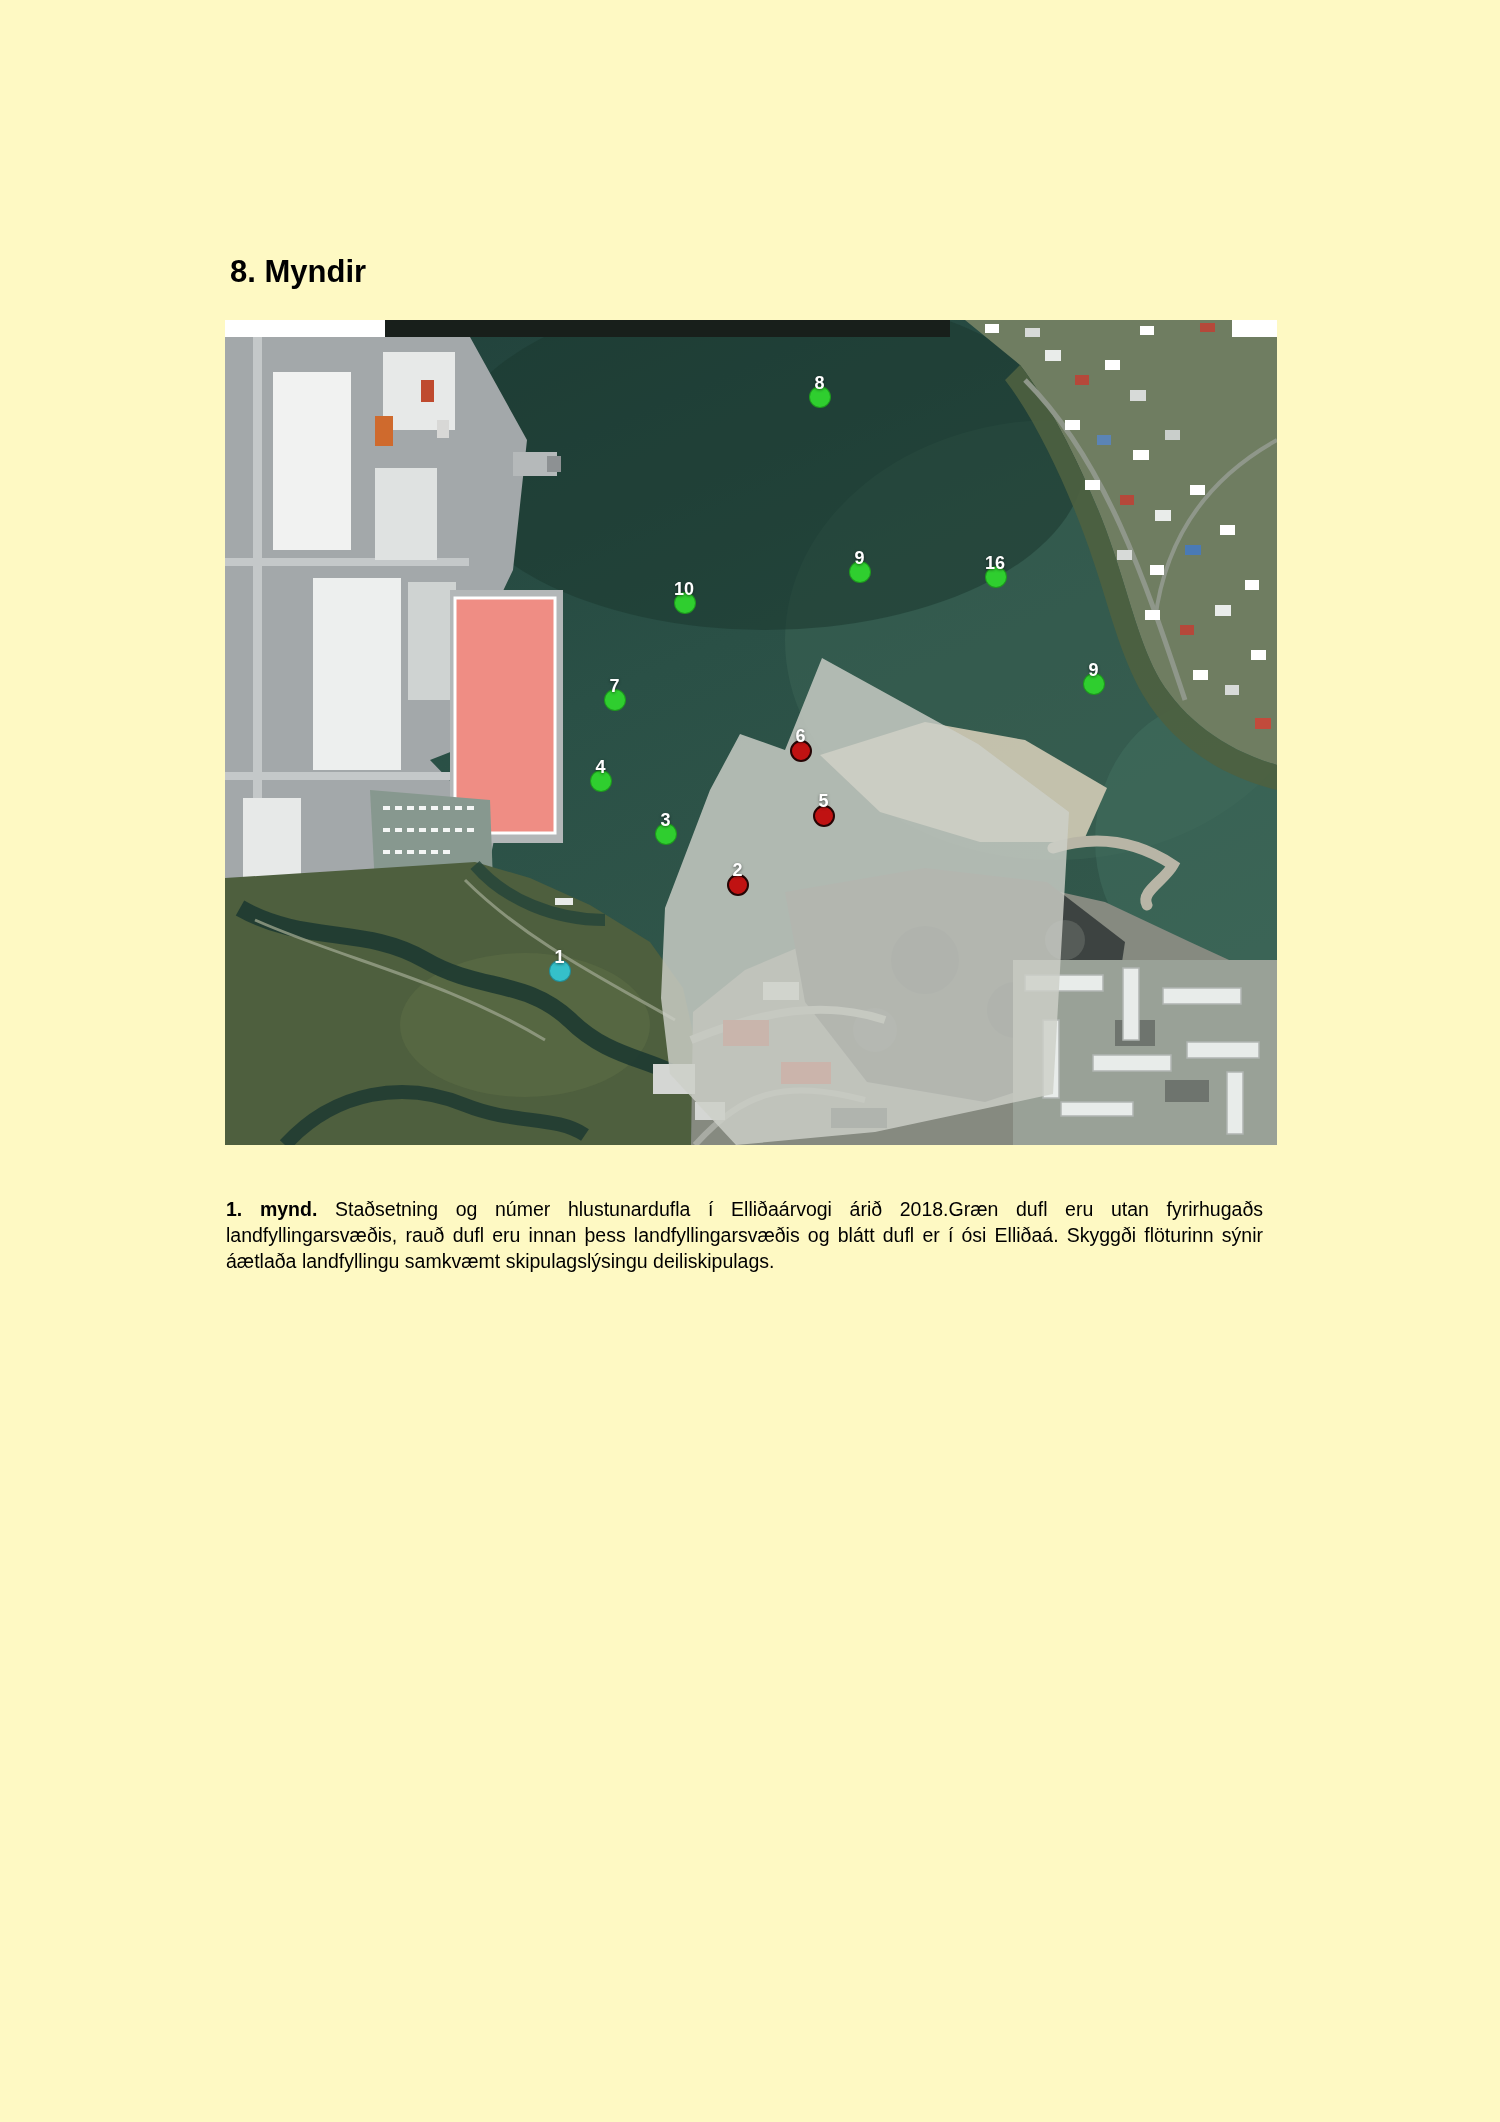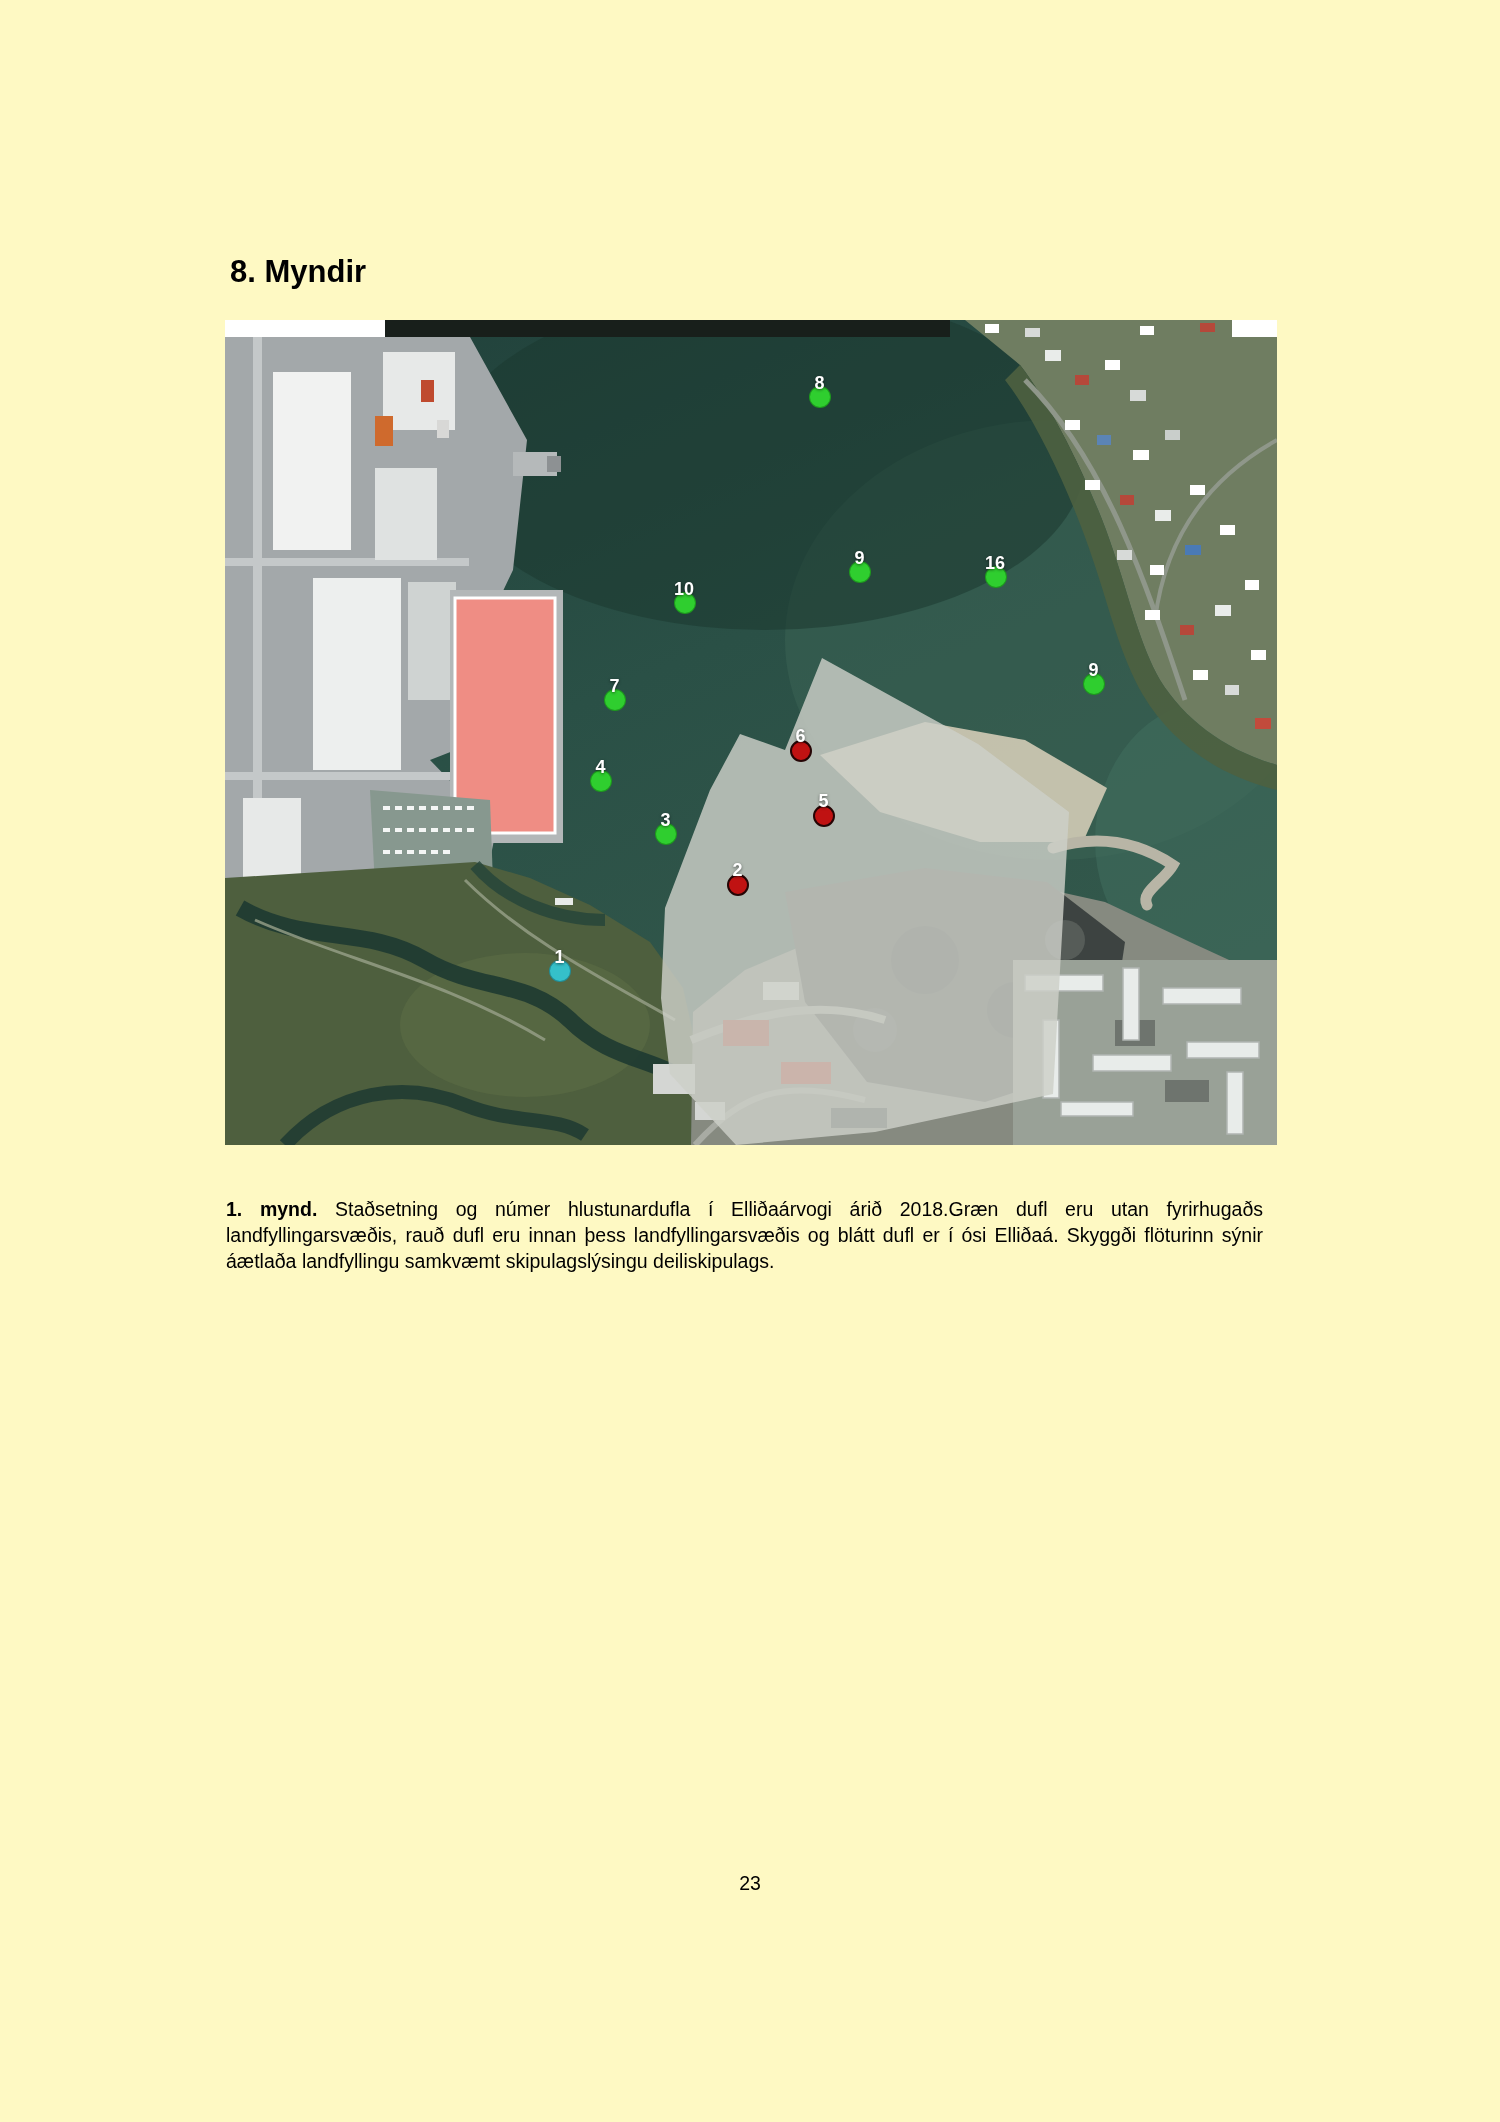--- a/index.html
+++ b/index.html
@@ -272,15 +272,14 @@
         <div class="buoy buoy-green" style="left: 771px; top: 257px; background: rgb(47, 206, 47);">
           <span class="buoy-label">16</span>
         </div>
       </div>
   </div>
 
   <div class="caption">
     <span class="cap-label">1. mynd.</span><span> Staðsetning og númer hlustunardufla í Elliðaárvogi árið 2018.Græn dufl eru utan fyrirhugaðs landfyllingarsvæðis, rauð dufl eru innan þess landfyllingarsvæðis og blátt dufl er í ósi Elliðaá. Skyggði flöturinn sýnir áætlaða landfyllingu samkvæmt skipulagslýsingu deiliskipulags.</span>
   </div>
 
-  <div class="page-number">23</div>
 
 </div>
 
 </body></html>

